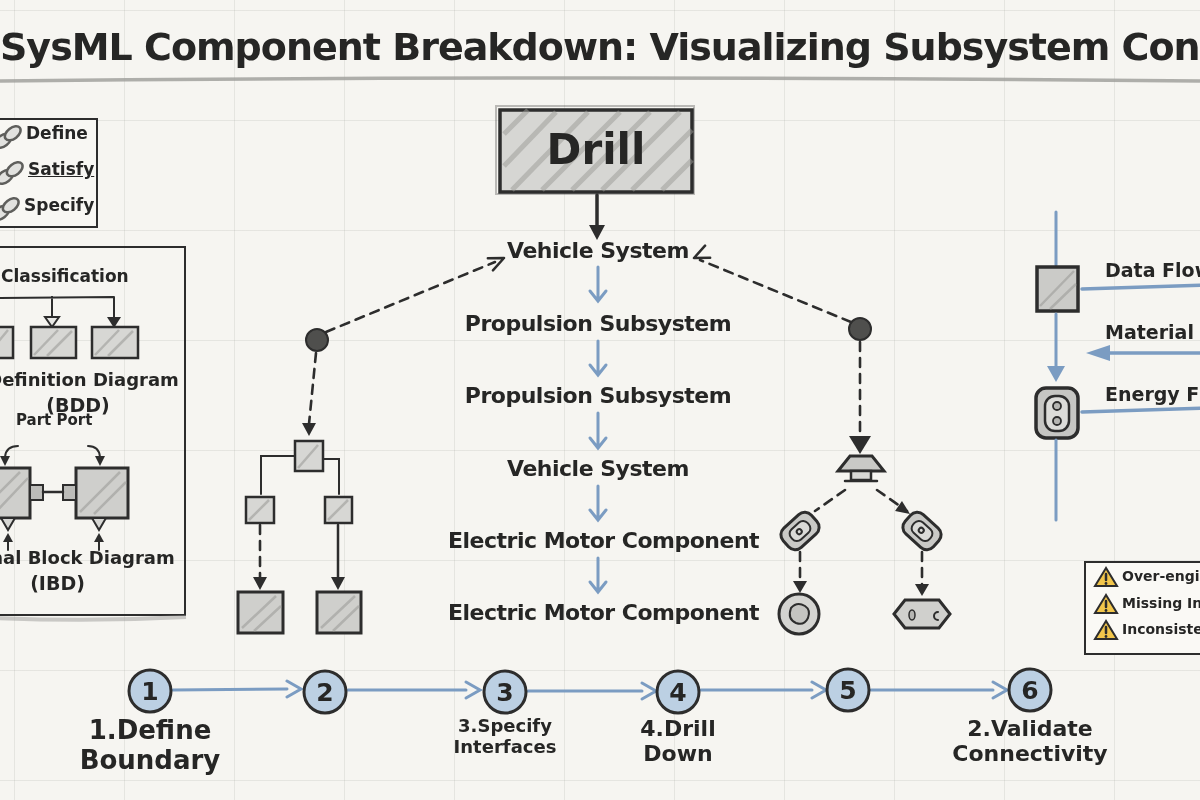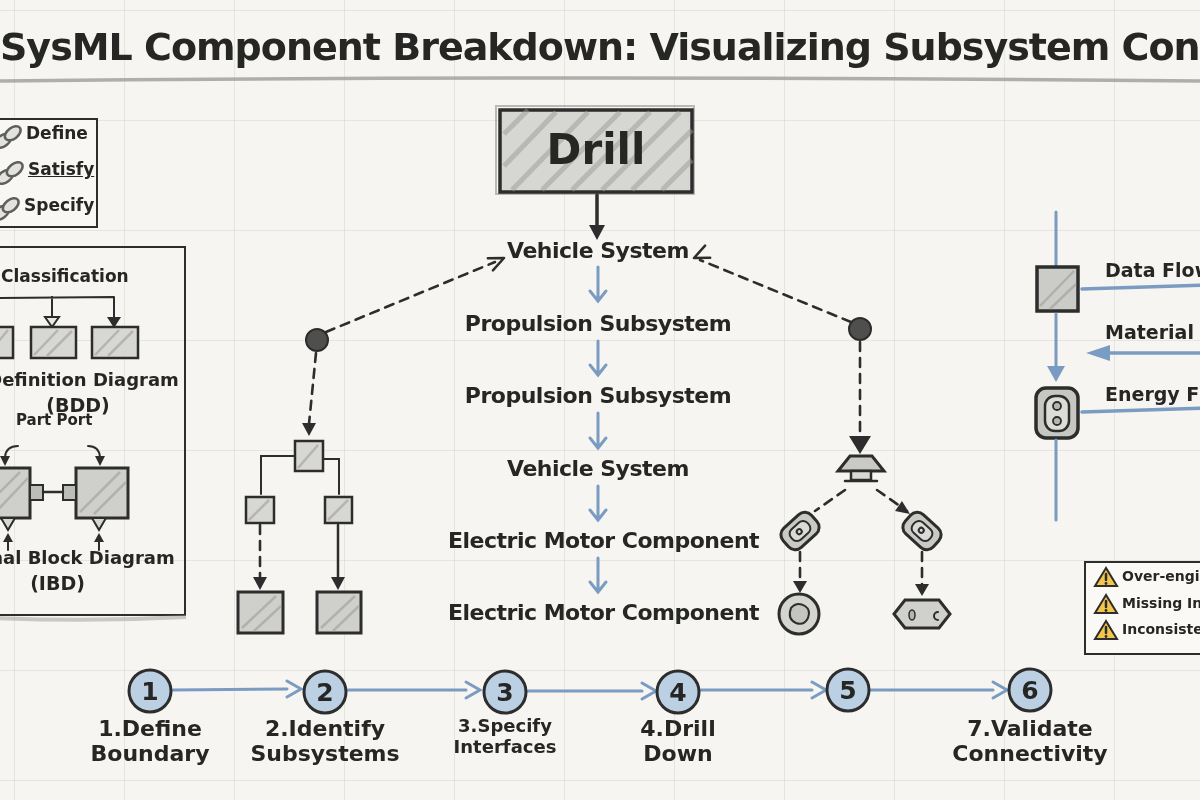--- a/index.html
+++ b/index.html
@@ -255,19 +255,18 @@
   <div class="lbl" style="left:1122px;top:595px;font-size:14px;">Missing In</div>
   <div class="lbl" style="left:1122px;top:621px;font-size:14px;">Inconsiste</div>
 
   <div class="lbl ctr" style="left:129px;top:678px;width:42px;font-size:25px;">1</div>
   <div class="lbl ctr" style="left:304px;top:679px;width:42px;font-size:25px;">2</div>
   <div class="lbl ctr" style="left:484px;top:679px;width:42px;font-size:25px;">3</div>
   <div class="lbl ctr" style="left:657px;top:679px;width:42px;font-size:25px;">4</div>
   <div class="lbl ctr" style="left:827px;top:677px;width:42px;font-size:25px;">5</div>
   <div class="lbl ctr" style="left:1009px;top:677px;width:42px;font-size:25px;">6</div>
 
-  <div class="lbl ctr wrap" style="left:60px;top:716px;width:180px;font-size:22px;">1.Define Boundary</div>
-  <div class="lbl ctr wrap" style="left:235px;top:716px;width:180px;font-size:22px;">2.Identify Subsystems</div>
+  <div class="lbl ctr wrap" style="left:60px;top:716px;width:180px;font-size:26px;">1.Define Boundary</div>
   <div class="lbl ctr wrap" style="left:415px;top:716px;width:180px;font-size:18px;">3.Specify Interfaces</div>
   <div class="lbl ctr wrap" style="left:628px;top:716px;width:100px;font-size:22px;">4.Drill Down</div>
-  <div class="lbl ctr wrap" style="left:940px;top:716px;width:180px;font-size:22px;">7.Validate Connectivity</div>
+  <div class="lbl ctr wrap" style="left:940px;top:716px;width:180px;font-size:22px;">2.Validate Connectivity</div>
 
 </div>
 
 </body></html>

